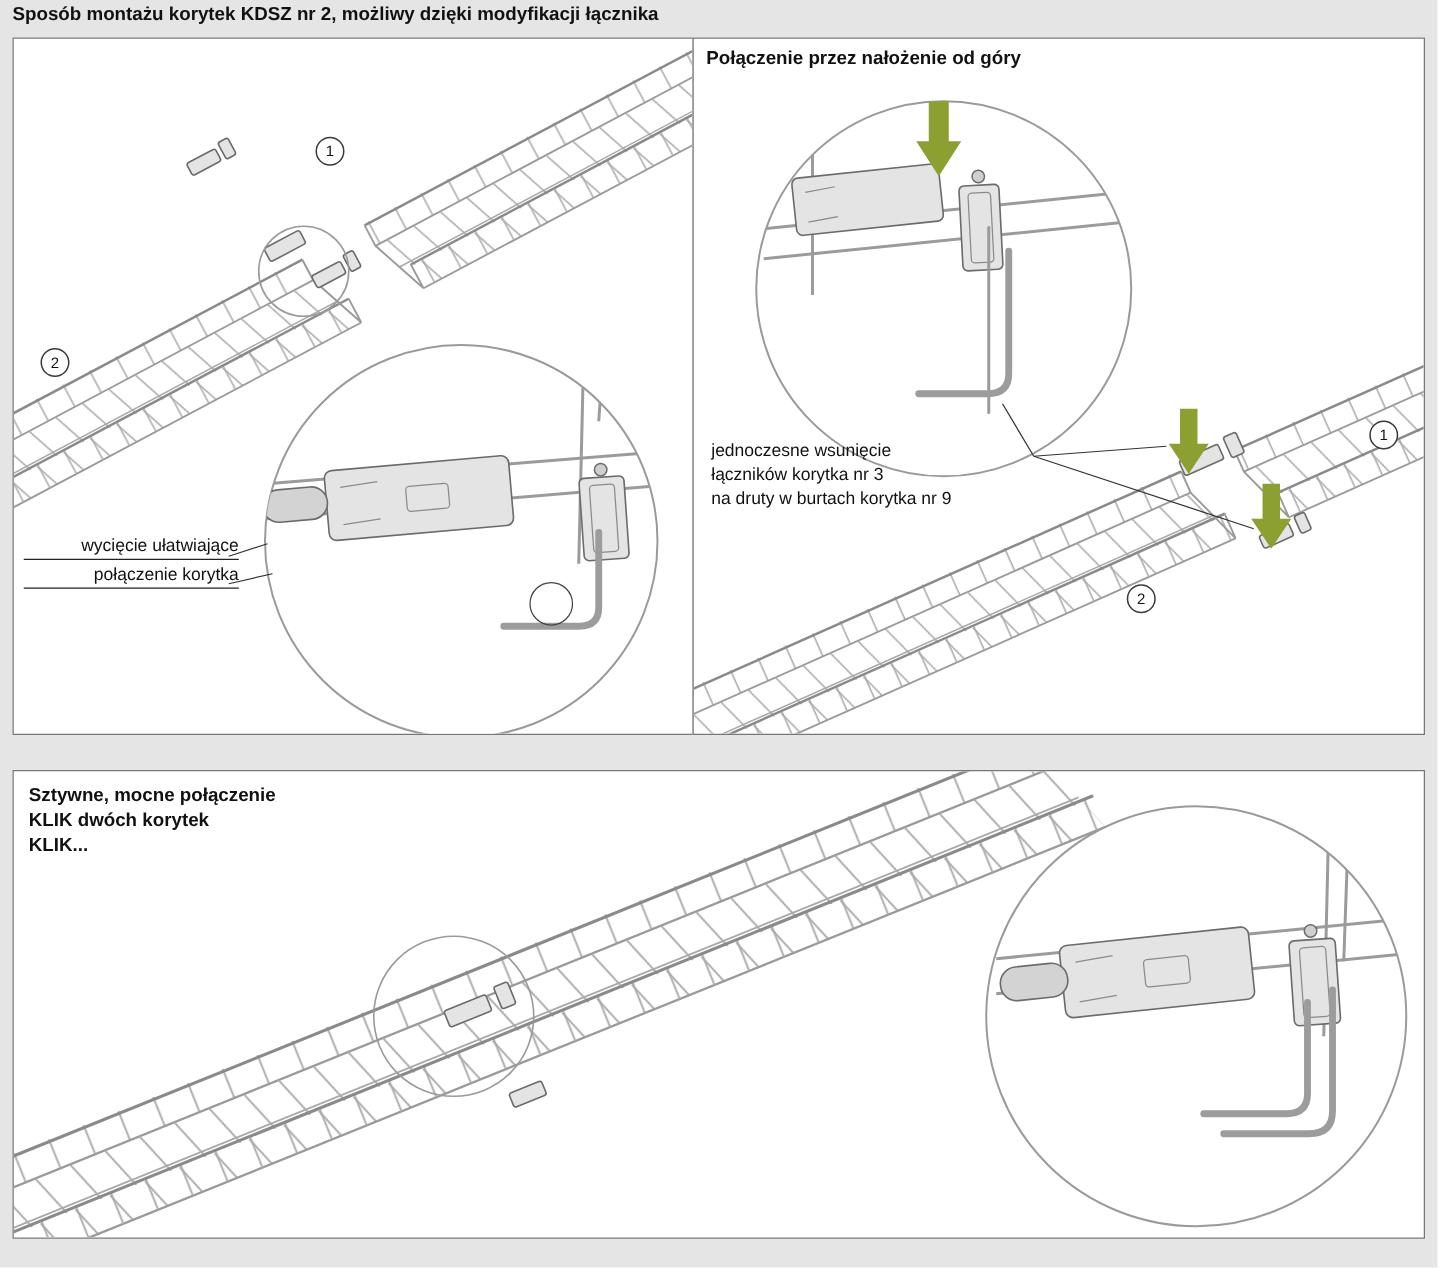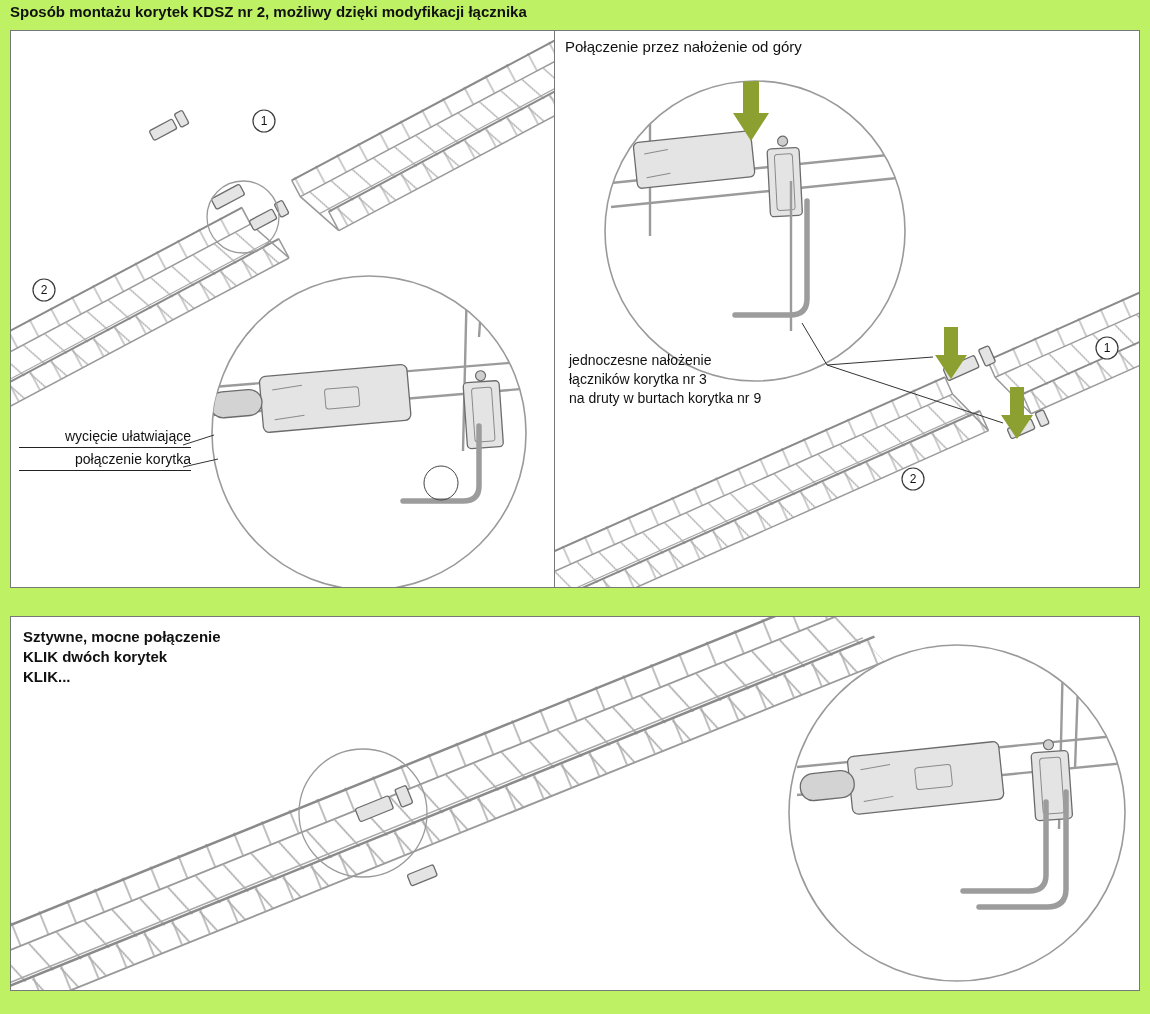--- a/index.html
+++ b/index.html
@@ -1,28 +1,28 @@
 <!DOCTYPE html>
 <html><head>
 <meta charset="utf-8">
 <style>
   * { margin:0; padding:0; box-sizing:border-box; }
   html,body { background:#ffffff; }
   body {
     width:1150px; height:1014px; position:relative;
     font-family:"Liberation Sans", sans-serif; color:#111;
   }
-  .page { position:absolute; inset:0; background:#bef264; overflow:hidden; }
+  .page { position:absolute; inset:0; background:#e5e5e5; overflow:hidden; }
   .page-title { position:absolute; left:10px; top:3px; font-size:15px; font-weight:bold; white-space:nowrap; }
   .panel { position:absolute; border:1px solid #777; background:#fff; overflow:hidden; }
   .panel-tl { left:10px;  top:30px;  width:545px;  height:558px; }
   .panel-tr { left:554px; top:30px;  width:586px;  height:558px; }
   .panel-b  { left:10px;  top:616px; width:1130px; height:375px; }
   .panel svg { position:absolute; left:0; top:0; display:block; }
-  .panel-title { position:absolute; left:10px; top:7px; font-size:15px; font-weight:normal; z-index:6; white-space:nowrap; }
+  .panel-title { position:absolute; left:10px; top:7px; font-size:15px; font-weight:bold; z-index:6; white-space:nowrap; }
   .callout { position:absolute; font-size:14px; line-height:19px; z-index:6; }
   .callout-tl { left:8px; top:396px; width:172px; }
   .callout-tl .cl { border-bottom:1.4px solid #222; padding-bottom:1px; margin-bottom:2px;text-align:right; }
   .callout-tr { left:14px; top:320px; }
   .callout-b  { left:12px; top:10px; font-weight:bold; font-size:15px; line-height:20px; }
 
   
   .rail  { stroke:#8a8a8a; stroke-width:2;   fill:none; }
   .wire  { stroke:#a9a9a9; stroke-width:1.2; fill:none; }
   .wire2 { stroke:#9a9a9a; stroke-width:1.5; fill:none; }
@@ -220,21 +220,21 @@
         <circle r="11" class="marker-circle"></circle>
         <text class="marker-text" text-anchor="middle" dy="4">1</text>
       </g>
       <g transform="translate(358,448)">
         <circle r="11" class="marker-circle"></circle>
         <text class="marker-text" text-anchor="middle" dy="4">2</text>
       </g>
     </svg>
 
     <div class="callout callout-tr">
-      <div>jednoczesne nałożenie</div>
+      <div>jednoczesne wsunięcie</div>
       <div>łączników korytka nr 3</div>
       <div>na druty w burtach korytka nr 9</div>
     </div>
   </div>
 
   <div class="panel panel-b">
     <svg width="1128" height="373" viewBox="0 0 1128 373">
       <defs>
         <pattern id="pv3" width="24" height="10" patternUnits="userSpaceOnUse">
           <line x1="4" y1="0" x2="4" y2="10" class="wire"></line>

